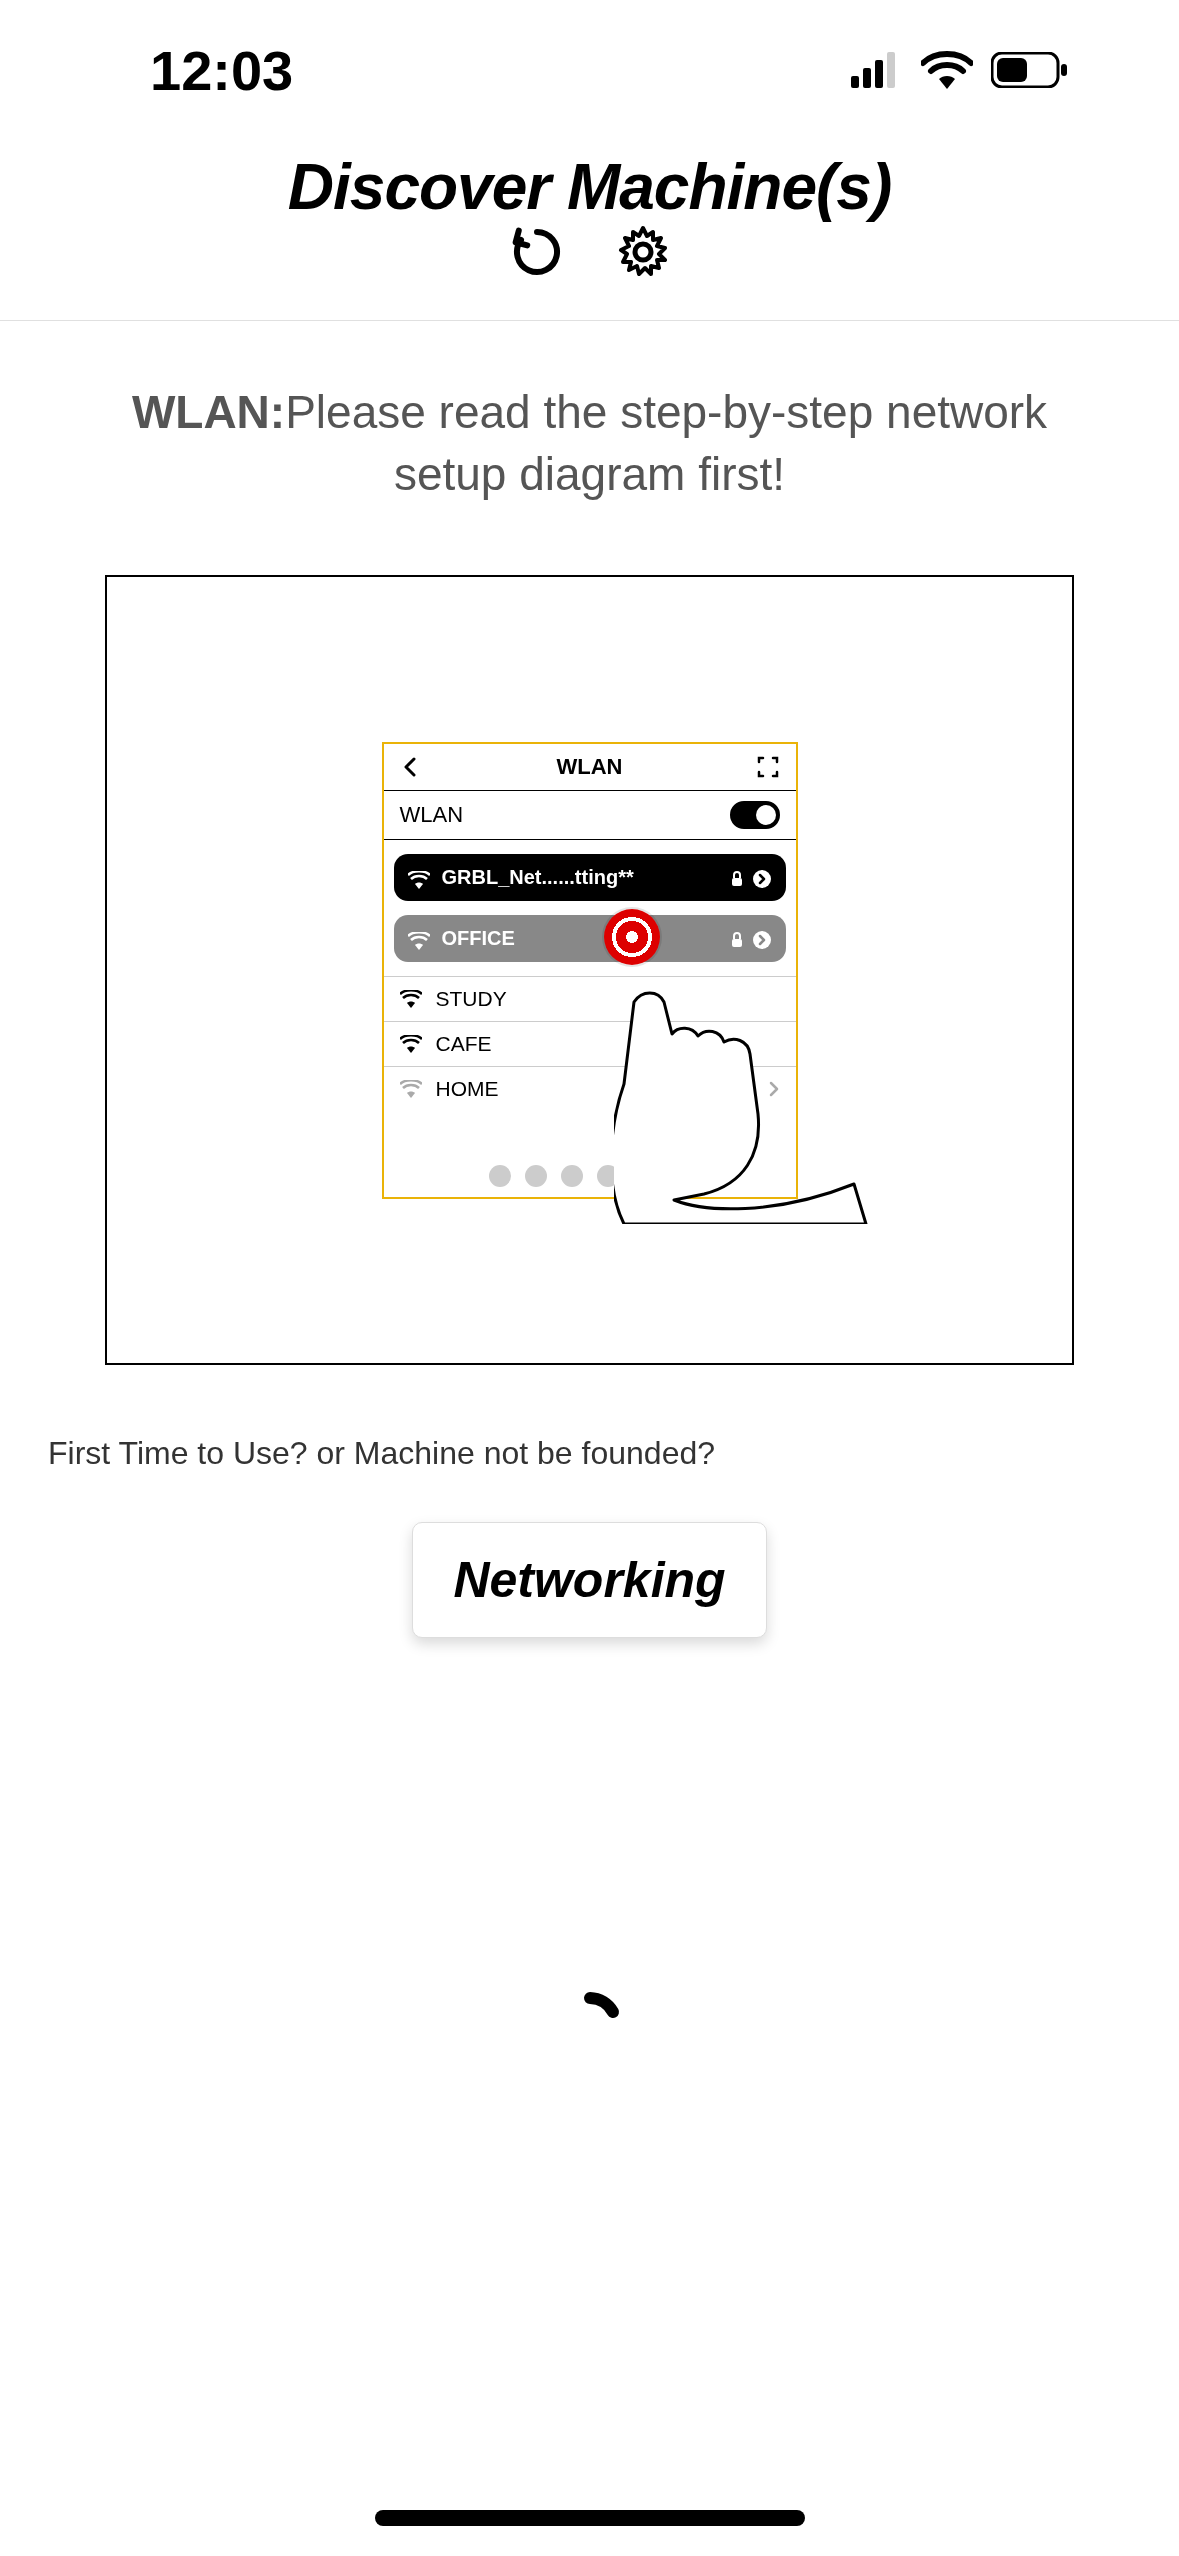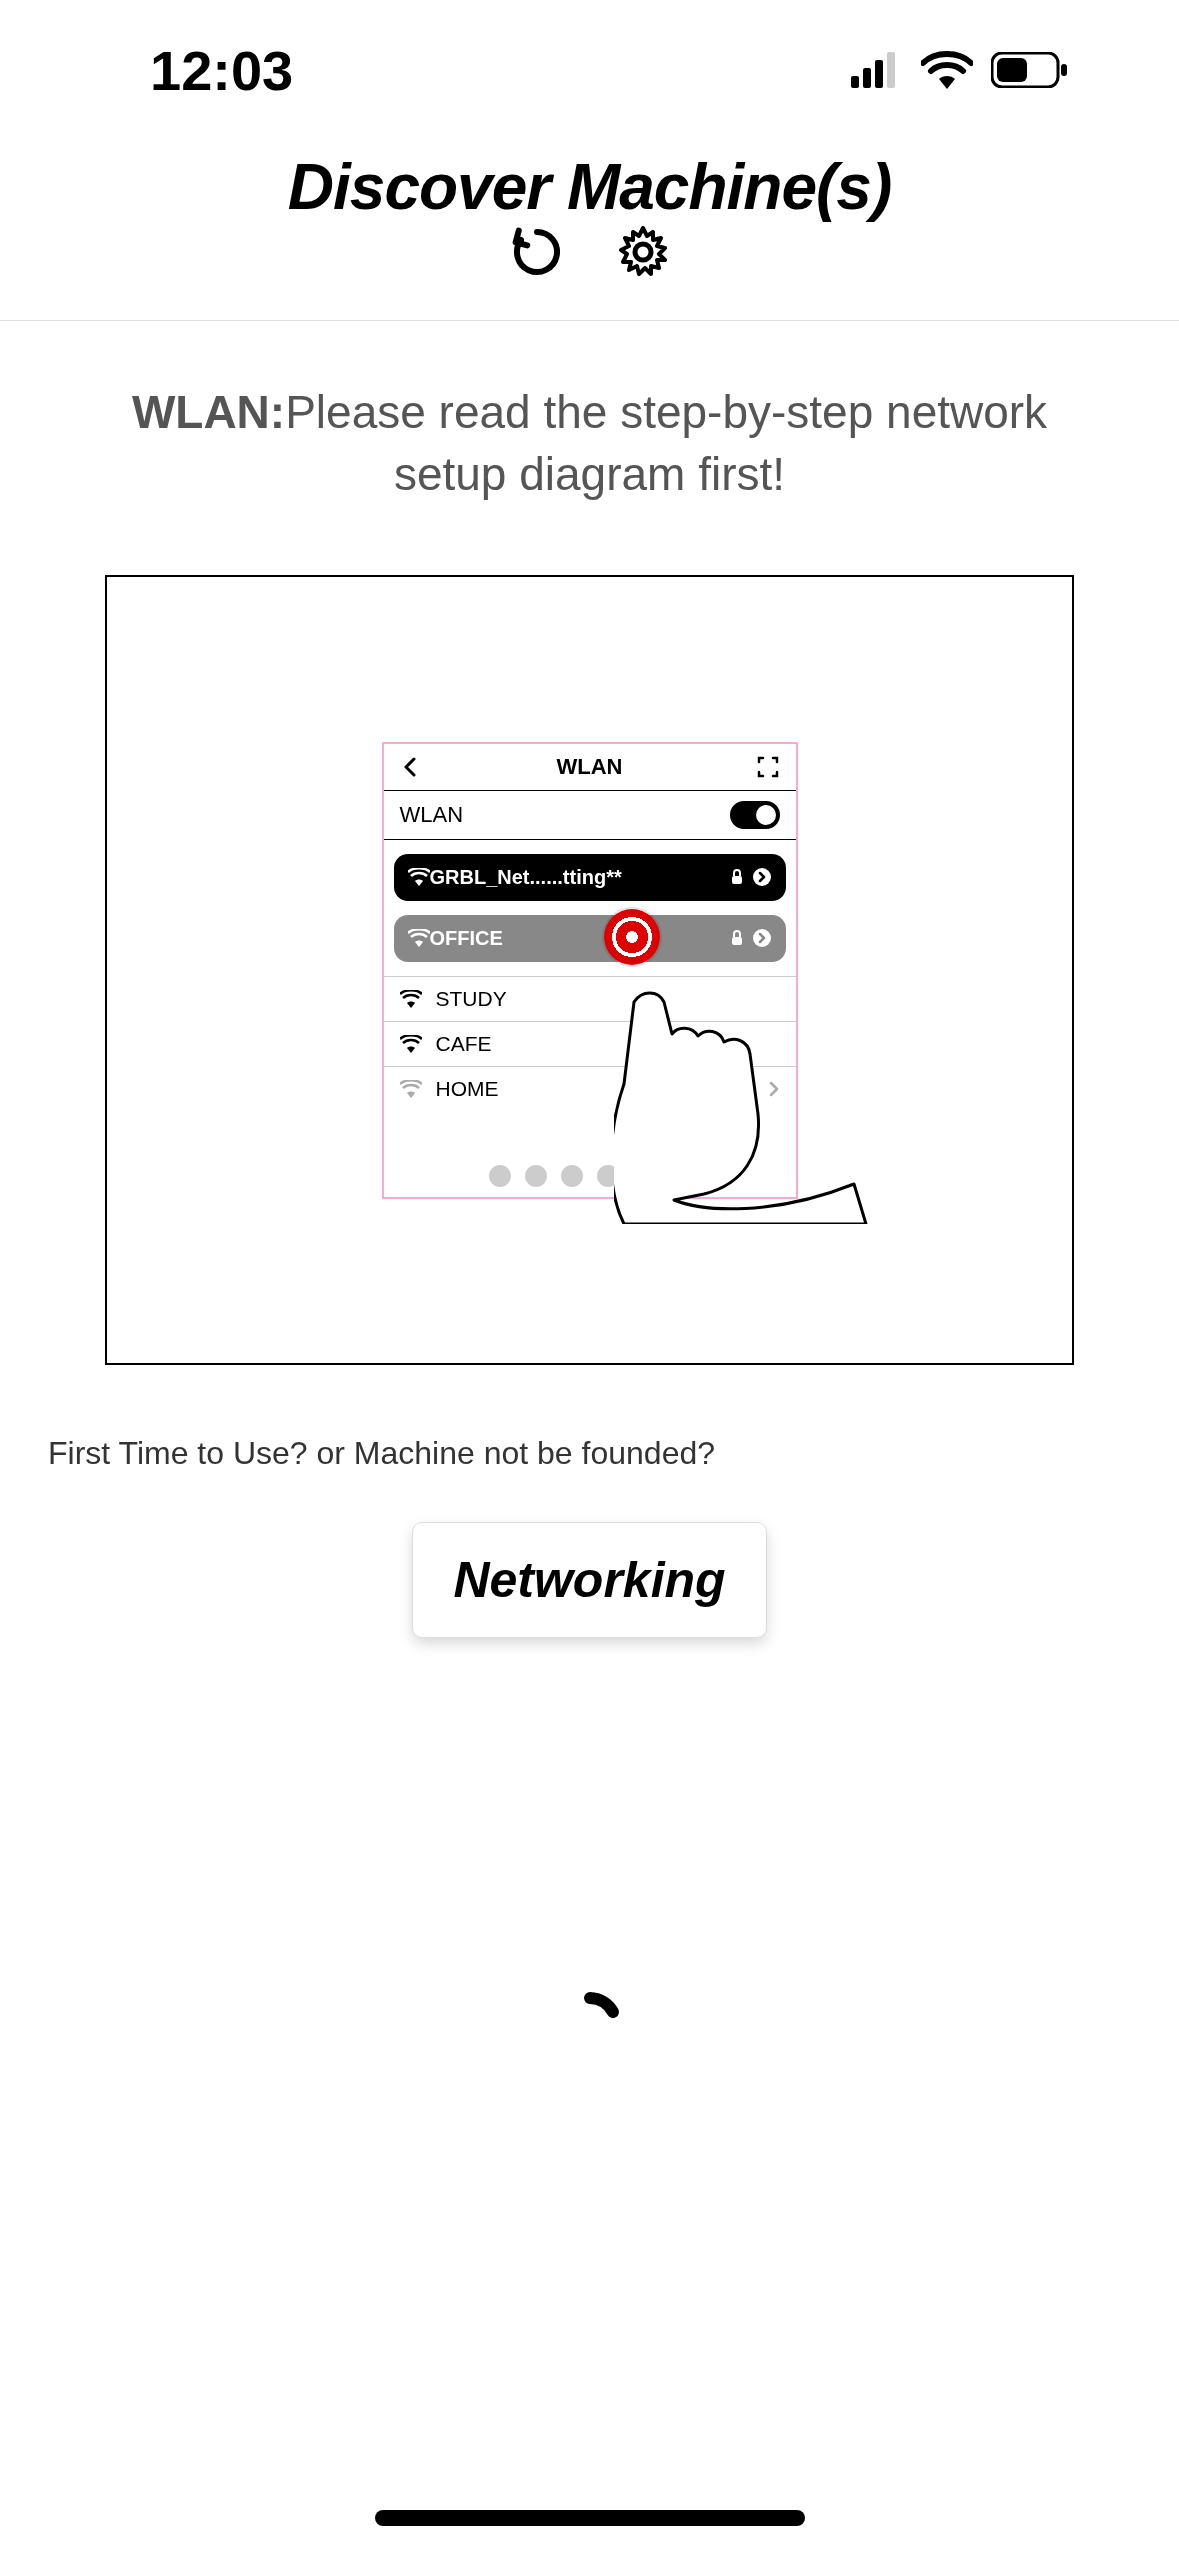--- a/index.html
+++ b/index.html
@@ -16,28 +16,28 @@
   .header-actions { display: flex; gap: 50px; align-items: center; }
   
   
   .note { text-align: center; font-size: 46px; color: #555; padding: 60px 100px 40px; line-height: 1.35; }
   .note-label { font-weight: 700; }
   
   
   .diagram-box { margin: 30px 105px 0; border: 2px solid #000; height: 790px; display: flex; align-items: center; justify-content: center; position: relative; overflow: visible; }
   
   
-  .phone-mock { width: 416px; border: 2px solid #f9a8d4; background: #fff; position: relative; }
+  .phone-mock { width: 416px; border: 2px solid #eab308; background: #fff; position: relative; }
   .mock-header { display: flex; align-items: center; justify-content: space-between; padding: 10px 16px; border-bottom: 1px solid #000; }
   .mock-title { font-size: 22px; font-weight: 700; }
   .mock-wlan-row { display: flex; align-items: center; justify-content: space-between; padding: 10px 16px; border-bottom: 1px solid #000; font-size: 22px; }
   .toggle { width: 50px; height: 28px; border: 2px solid #000; border-radius: 16px; position: relative; background: #000; }
   .toggle::after { content: ""; position: absolute; right: 2px; top: 2px; width: 20px; height: 20px; background: #fff; border-radius: 50%; }
   
-  .net-pill { margin: 14px 10px; padding: 12px 14px; border-radius: 14px; display: flex; align-items: center; font-size: 20px; font-weight: 700; position: relative; }
+  .net-pill { margin: 14px 10px; padding: 12px 14px; border-radius: 14px; display: flex; align-items: flex-end; gap: 12px; font-size: 20px; font-weight: 700; position: relative; }
   .net-pill.black { background: #000; color: #fff; }
   .net-pill.grey { background: #888; color: #ffffff; }
   .pill-right { margin-left: auto; display: flex; gap: 8px; align-items: center; }
   
   .section-label { font-size: 18px; color: #888; padding: 10px 16px 6px; }
   .net-row { padding: 10px 16px; border-top: 1px solid #ccc; display: flex; align-items: center; gap: 14px; font-size: 21px; }
   .net-row:last-of-type { border-bottom: 1px solid #ccc; }
   .net-right { margin-left: auto; display: flex; gap: 10px; align-items: center; color: #aaa; }
   
   .dots { display: flex; gap: 14px; justify-content: center; padding: 14px 0 10px; }

